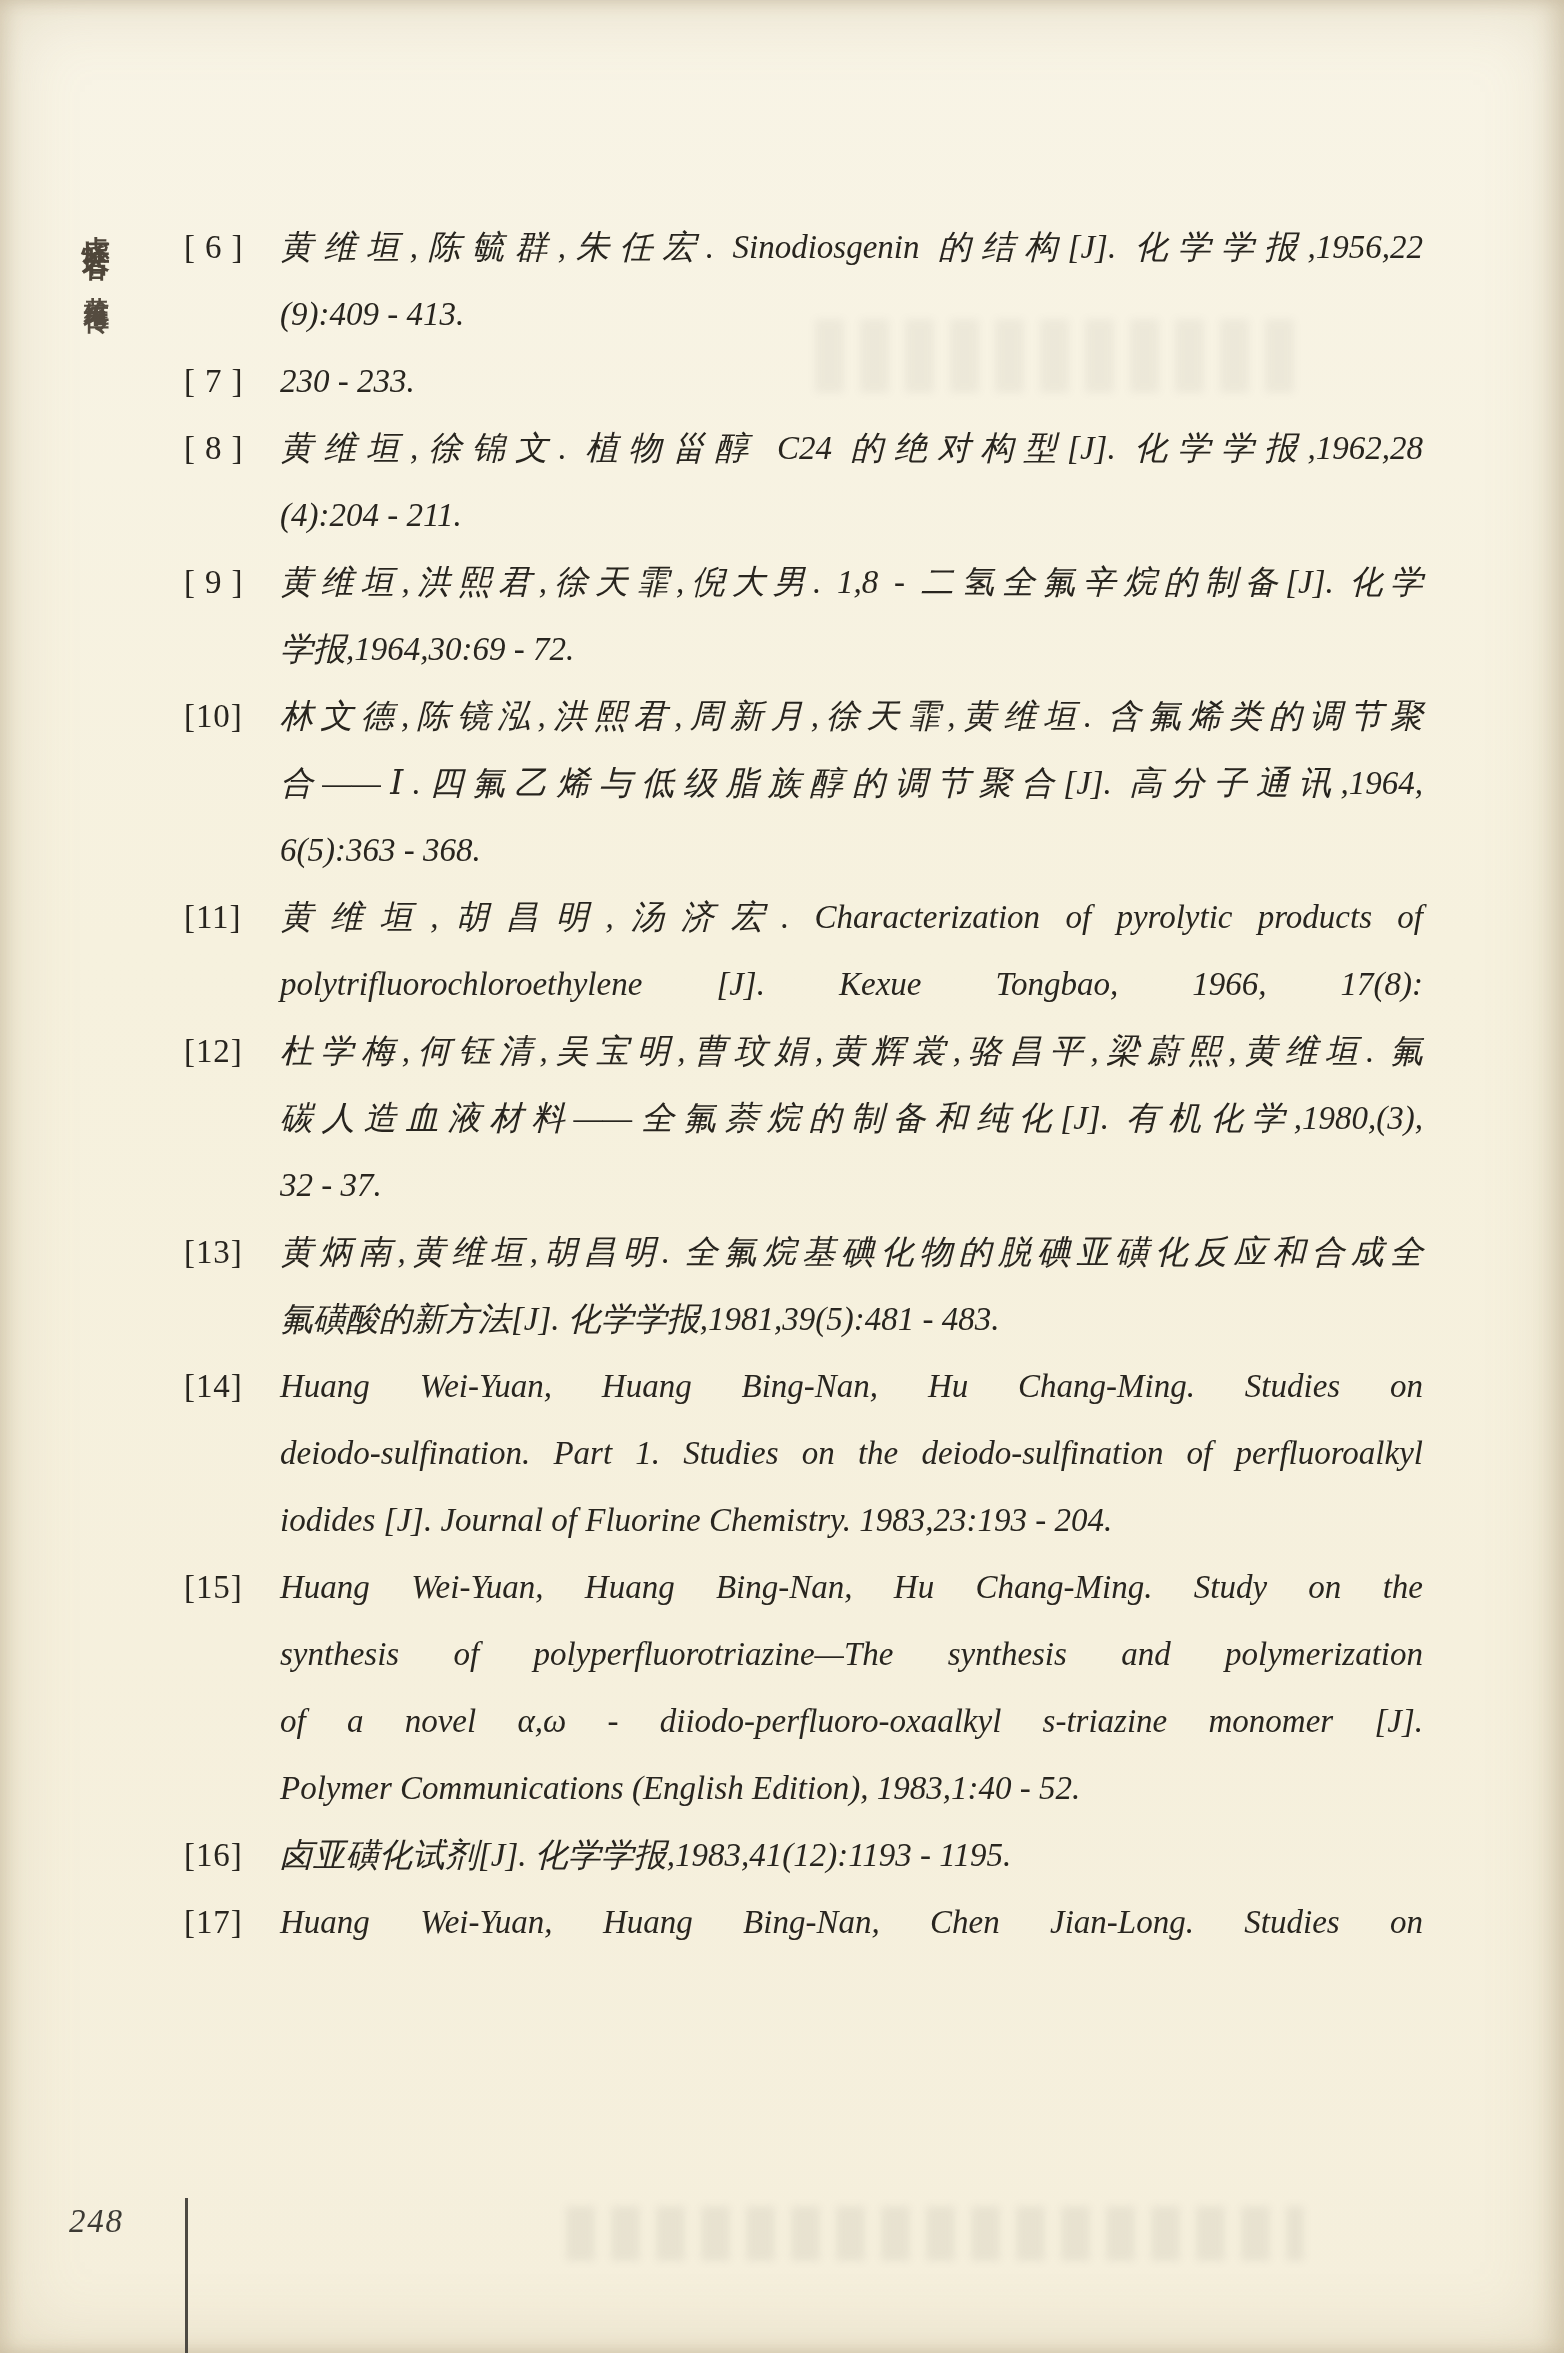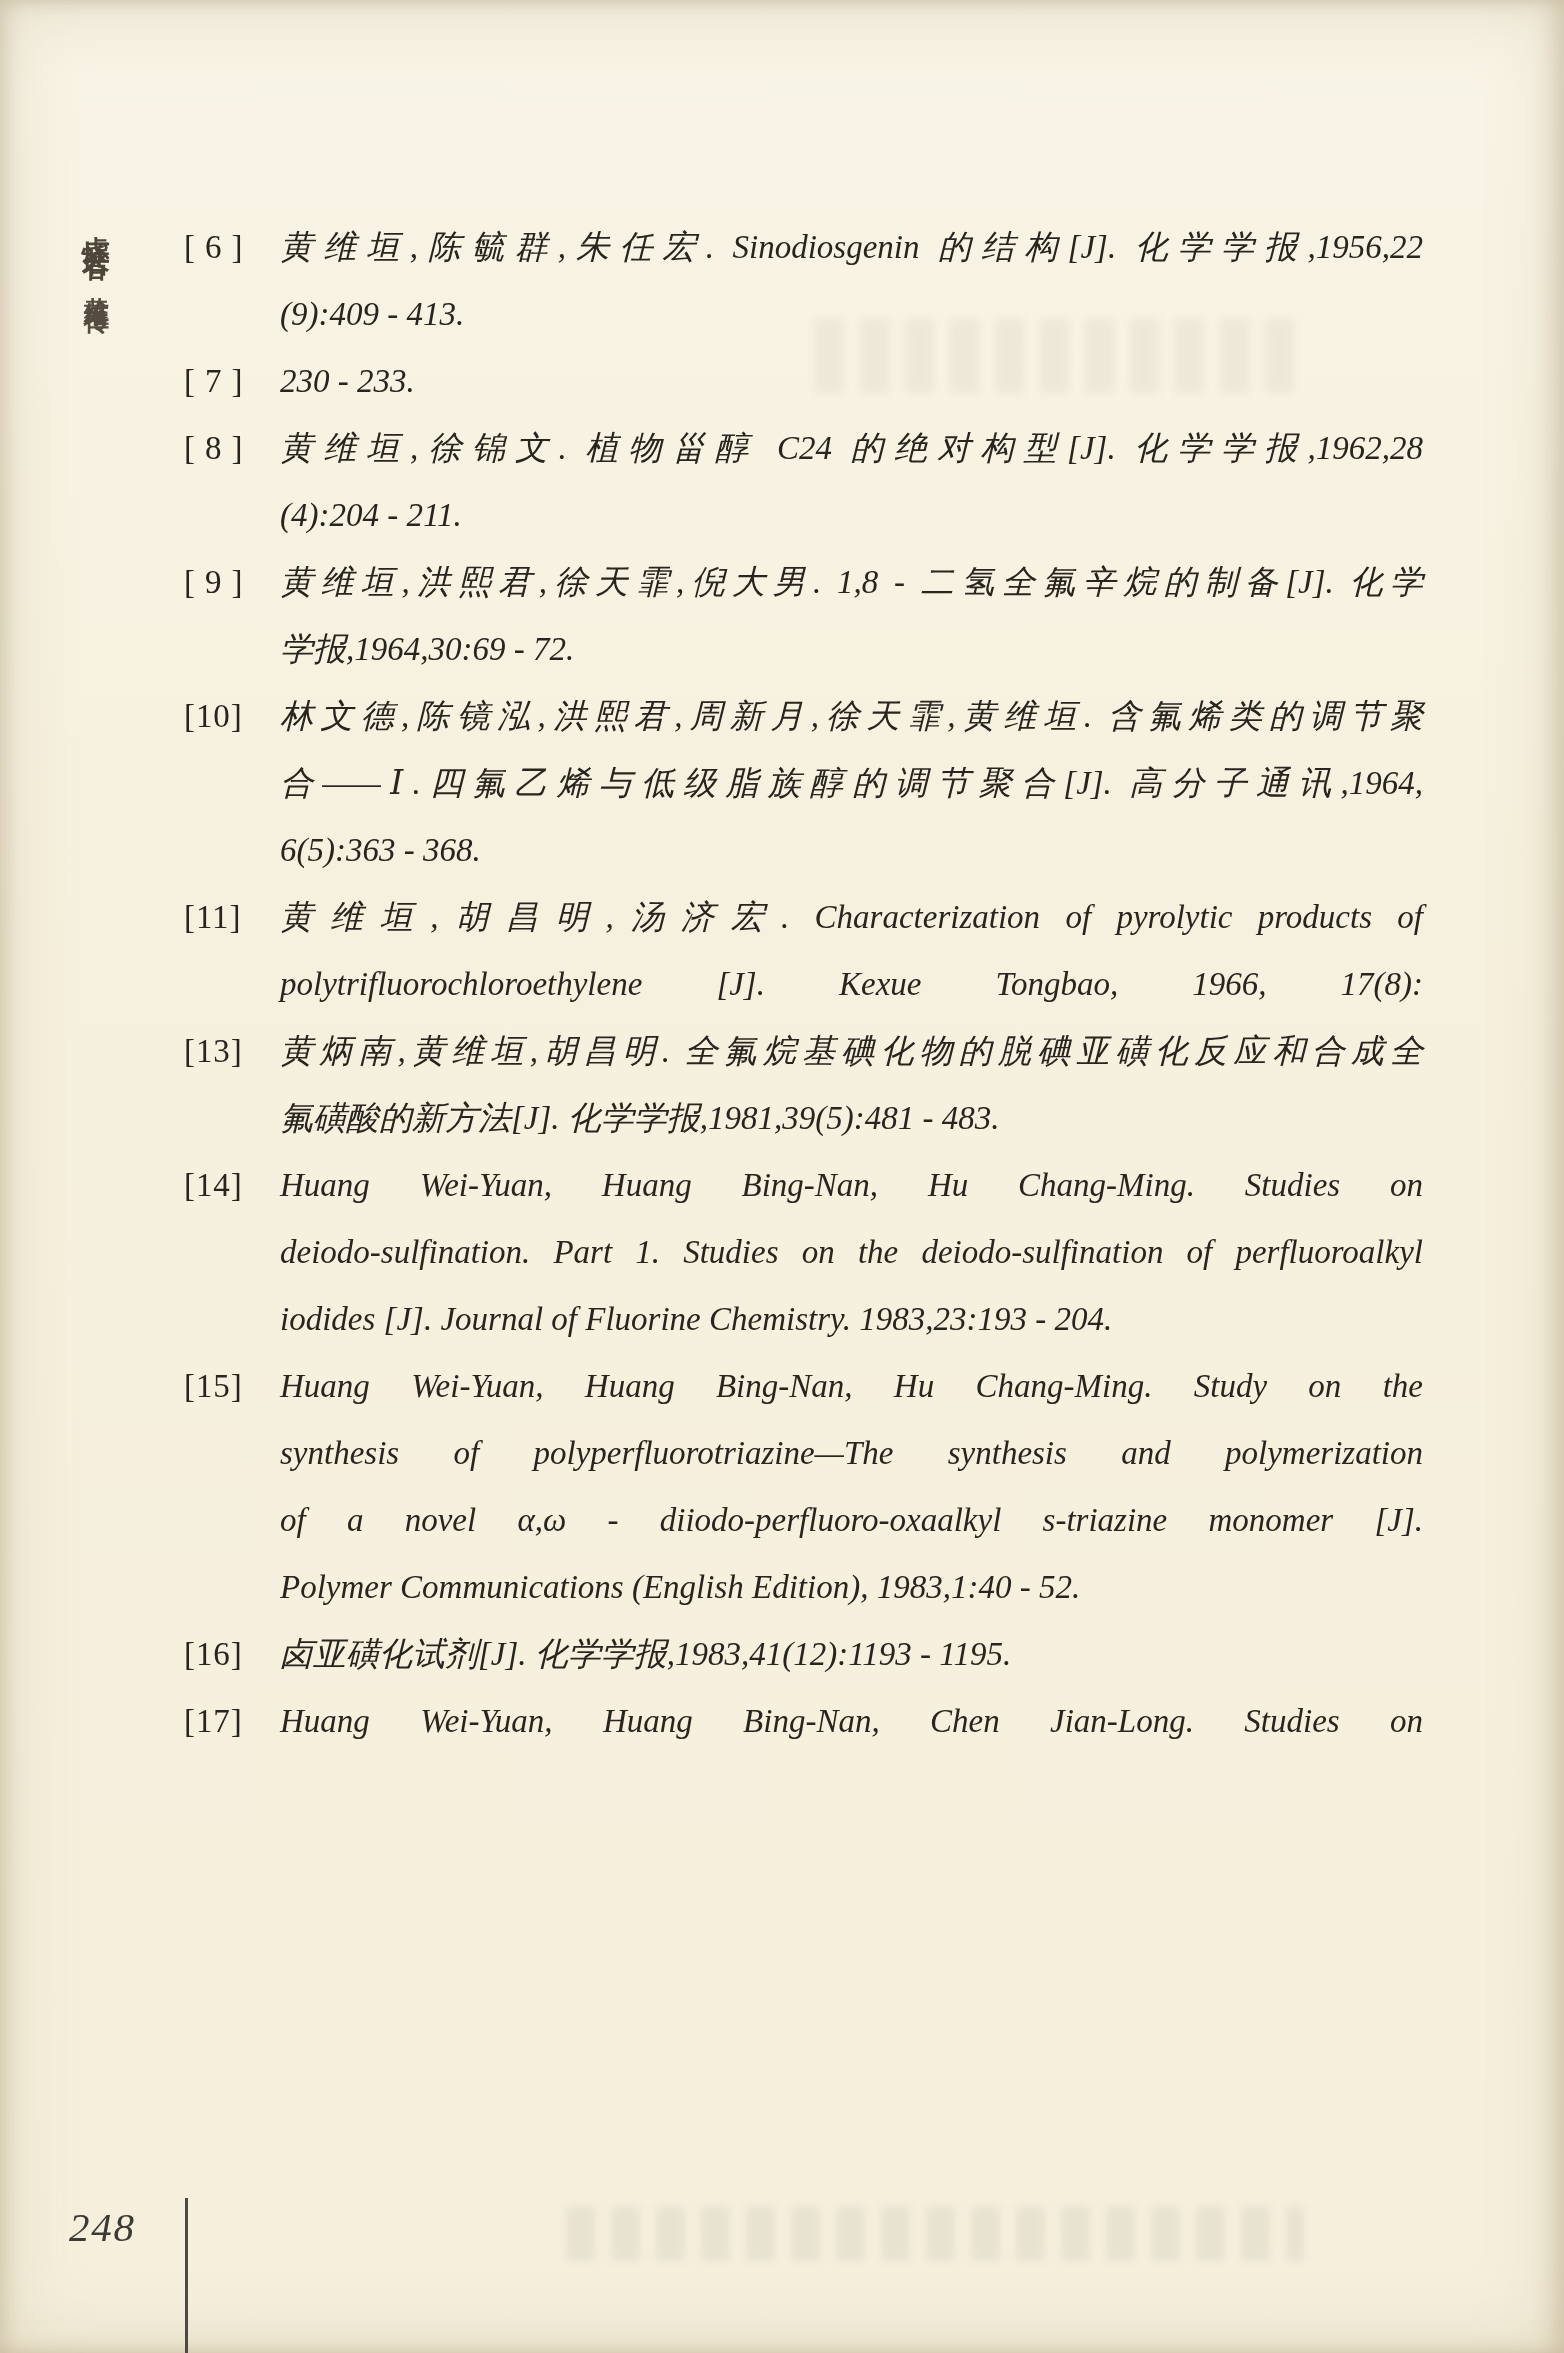--- a/index.html
+++ b/index.html
@@ -38,21 +38,21 @@
     min-height:67px;
     text-align:left;
     overflow:visible;white-space:normal;font-style:italic;
   }
   .ref-body .line.fill{
     text-align:justify;
     text-align-last:justify;
   }
   .page-number{
     position:absolute;left:69px;top:2203px;
-    font-style:italic;font-size:41px;color:#3c3a34;letter-spacing:1.7px;
+    font-style:italic;font-size:33px;color:#3c3a34;letter-spacing:1.7px;
   }
   .footer-rule{
     position:absolute;left:185px;top:2198px;width:2.6px;height:155px;
     background:#4d4a43;
   }
   .showthrough{
     position:absolute;opacity:.07;filter:blur(4.3px);pointer-events:none;
     background:repeating-linear-gradient(90deg,#6b675e 0 29px,transparent 29px 45px);
   }
   .st-1{left:815px;top:319px;width:480px;height:74px;}
@@ -107,20 +107,28 @@
         </div>
       </div>
       <div class="ref">
         <span class="ref-num">[11]</span>
         <div class="ref-body">
           <div class="line fill">黄维垣,胡昌明,汤济宏. Characterization of pyrolytic products of</div>
           <div class="line fill">polytrifluorochloroethylene [J]. Kexue Tongbao, 1966, 17(8):</div>
         </div>
       </div>
       <div class="ref">
+        <span class="ref-num">[12]</span>
+        <div class="ref-body">
+          <div class="line fill">杜学梅,何钰清,吴宝明,曹玟娟,黄辉裳,骆昌平,梁蔚熙,黄维垣. 氟</div>
+          <div class="line fill">碳人造血液材料——全氟萘烷的制备和纯化[J]. 有机化学,1980,(3),</div>
+          <div class="line">32 - 37.</div>
+        </div>
+      </div>
+      <div class="ref">
         <span class="ref-num">[13]</span>
         <div class="ref-body">
           <div class="line fill">黄炳南,黄维垣,胡昌明. 全氟烷基碘化物的脱碘亚磺化反应和合成全</div>
           <div class="line">氟磺酸的新方法[J]. 化学学报,1981,39(5):481 - 483.</div>
         </div>
       </div>
       <div class="ref">
         <span class="ref-num">[14]</span>
         <div class="ref-body">
           <div class="line fill">Huang Wei-Yuan, Huang Bing-Nan, Hu Chang-Ming. Studies on</div>

